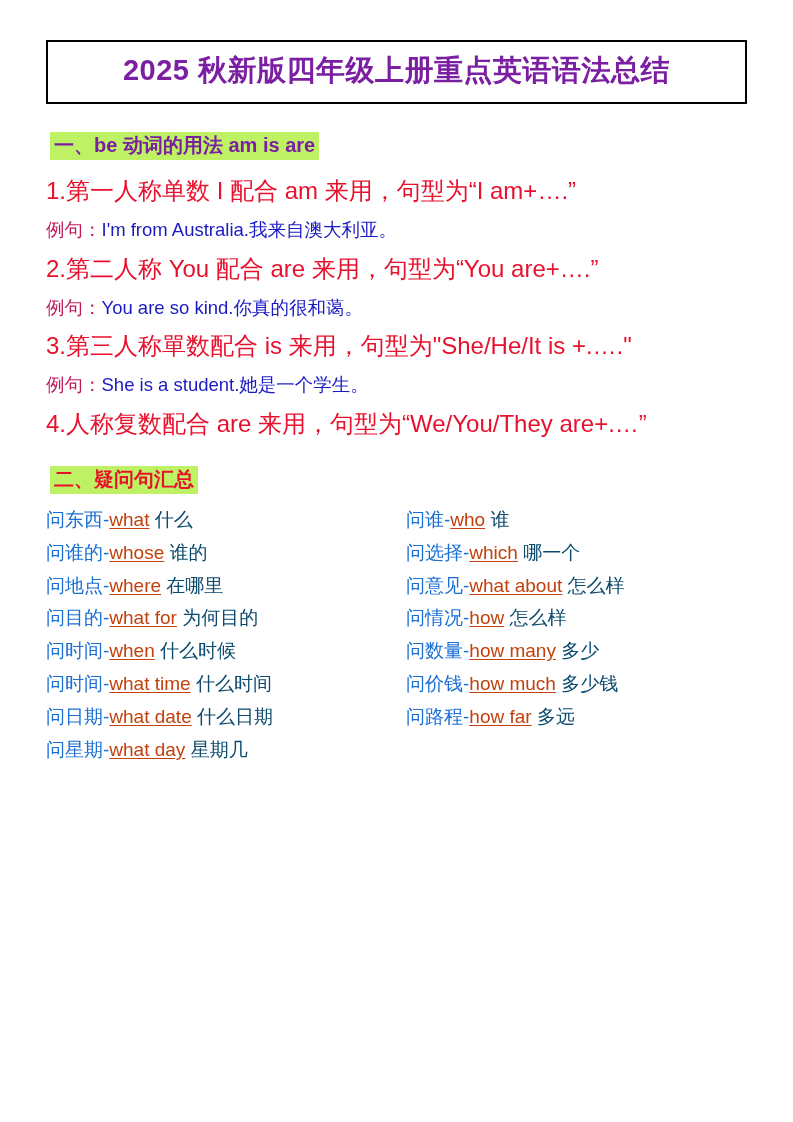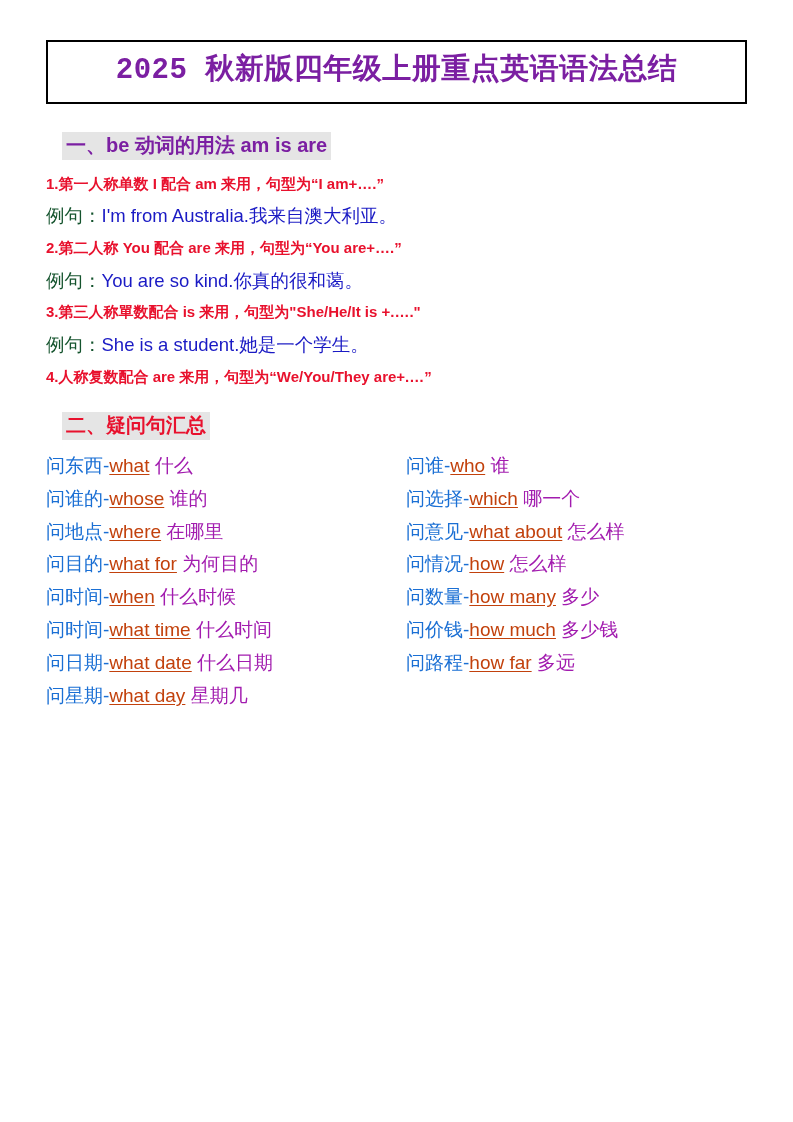--- a/index.html
+++ b/index.html
@@ -27,53 +27,53 @@
     text-align: center;
     padding: 13px 8px 15px 8px;
     margin: 0 0 22px 0;
   }
   .title-text {
     color: #7b1fa2;
     font-size: 29px;
     font-weight: bold;
     letter-spacing: 0.5px;
     line-height: 1.1;
-    font-family: Liberation Mono, monospace;
+    font-family: Liberation Sans, sans-serif;
   }
   
   .sec-head {
     display: inline-block;
-    background: #e5e5e5;
+    background: #bef264;
     color: #7b1fa2;
     font-size: 20px;
     font-weight: bold;
     padding: 1px 4px 2px 4px;
-    margin: 6px 0 6px 16px;
+    margin: 6px 0 6px 4px;
     line-height: 1.25;
   }
   .sec-head.red {
     color: #e8112d;
   }
   
   .rule-line {
     color: #e8112d;
-    font-size: 15px;
+    font-size: 24px;
     line-height: 1.5;
     margin: 7px 0 0 0;
-    font-weight: 700;
+    font-weight: 400;
   }
   .ex-line {
     color: #1a1ac4;
     font-size: 18.5px;
     line-height: 1.5;
     margin: 7px 0 0 0;
     font-weight: 500;
   }
   .ex-line .ex-label {
-    color: #14532d;
+    color: #be185d;
     margin-top: 24px;
   }
   .ex-line .ex-body {
     color: #1a1ac4;
   }
   
   .q-grid {
     display: grid;
     grid-template-columns: 360px 1fr;
     column-gap: 0px;
@@ -93,21 +93,21 @@
   .q-dash {
     color: #1a6fd4;
   }
   .q-en {
     color: #c2410c;
     text-decoration: underline;
     text-underline-offset: 2px;
     font-weight: 500;
   }
   .q-mean {
-    color: #a21caf;
+    color: #0c4a6e;
     font-weight: 500;
   }
   .spacer-lg { height: 18px; }
 </style>
 </head>
 <body>
 
 <div class="page">
 
   <div class="title-box">

